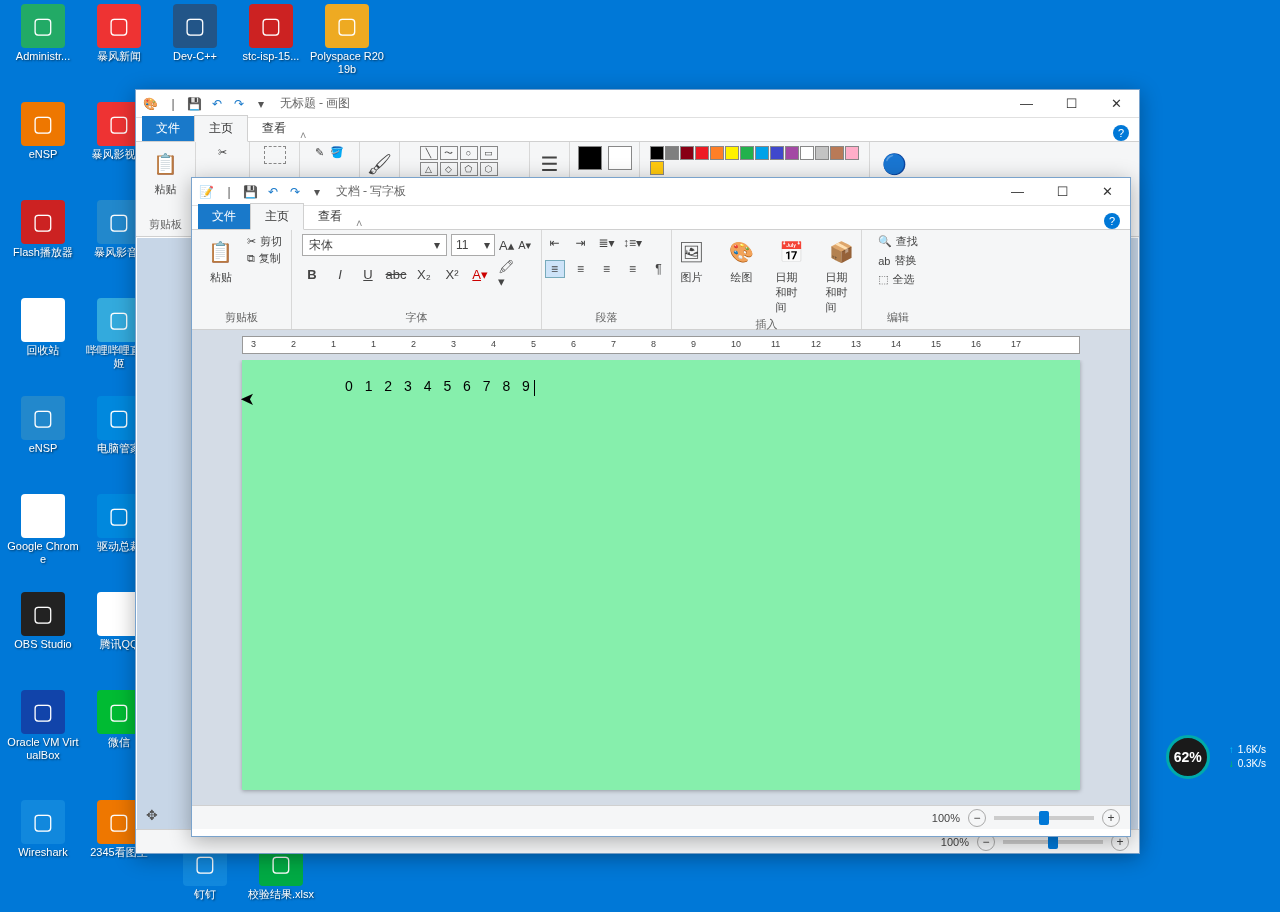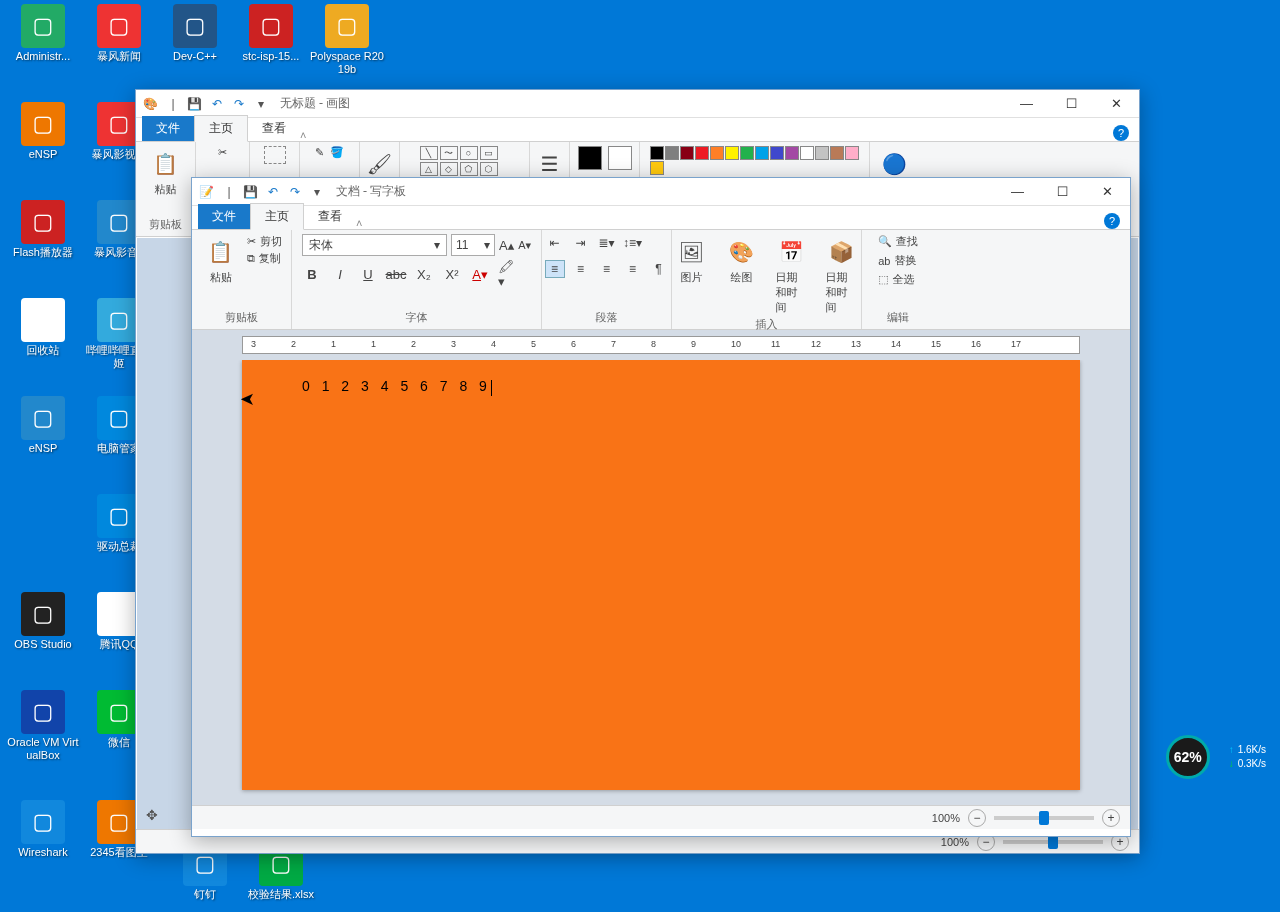--- a/index.html
+++ b/index.html
@@ -74,21 +74,21 @@
 .edit-col { display: flex; flex-direction: column; gap: 4px; font-size: 11px; }
 .edit-col div { display: flex; align-items: center; gap: 4px; cursor: pointer; }
 
 
 .ruler-area { background: #d4dce6; padding: 6px 0; }
 .ruler { height: 18px; background: #fff; margin: 0 50px; border: 1px solid #999; position: relative; font-size: 9px; overflow: hidden; }
 .ruler-num { position: absolute; font-size: 9px; color: #444; top: 2px; }
 
 
 .doc-area { background: #d4dce6; height: 445px; overflow: auto; padding: 0 50px 20px; }
-.page { background: #f97316; min-height: 430px; box-shadow: 0 1px 4px rgba(0,0,0,.3); padding: 18px 60px; font-family: "SimSun", serif; font-size: 14px; letter-spacing: 4px; position: relative; }
+.page { background: #86efac; min-height: 430px; box-shadow: 0 1px 4px rgba(0,0,0,.3); padding: 18px 103px; font-family: "SimSun", serif; font-size: 14px; letter-spacing: 4px; position: relative; }
 .cursor-caret { display: inline-block; width: 1px; height: 16px; background: #000; vertical-align: middle; animation: blink 1s infinite; }
 @keyframes blink { 50% { opacity: 0; } }
 .mouse-cursor { position: absolute; font-size: 18px; color: #000; transform: scaleX(-1); }
 
 
 .statusbar { height: 24px; border-top: 1px solid #d0d0d0; background: #f5f6f7; display: flex; align-items: center; justify-content: flex-end; padding: 0 10px; gap: 8px; font-size: 11px; color: #444; }
 .zoom-slider { width: 100px; height: 4px; background: #ccc; position: relative; }
 .zoom-thumb { position: absolute; top: -5px; width: 10px; height: 14px; background: #0078d7; border-radius: 2px; }
 .zoom-btn { width: 18px; height: 18px; border: 1px solid #aaa; border-radius: 50%; display: flex; align-items: center; justify-content: center; cursor: pointer; font-size: 12px; }
 
@@ -145,20 +145,24 @@
       <div class="ic" style="background:#3ad">▢</div>
       <div class="lbl">哔哩哔哩直播姬</div>
     </div>
     <div class="desktop-icon" style="left: 6px; top: 396px;">
       <div class="ic" style="background:#28c">▢</div>
       <div class="lbl">eNSP</div>
     </div>
     <div class="desktop-icon" style="left: 82px; top: 396px;">
       <div class="ic" style="background:#08d">▢</div>
       <div class="lbl">电脑管家</div>
+    </div>
+    <div class="desktop-icon" style="left: 6px; top: 494px;">
+      <div class="ic" style="background:#fff">▢</div>
+      <div class="lbl">Google Chrome</div>
     </div>
     <div class="desktop-icon" style="left: 82px; top: 494px;">
       <div class="ic" style="background:#08d">▢</div>
       <div class="lbl">驱动总裁</div>
     </div>
     <div class="desktop-icon" style="left: 6px; top: 592px;">
       <div class="ic" style="background:#222">▢</div>
       <div class="lbl">OBS Studio</div>
     </div>
     <div class="desktop-icon" style="left: 82px; top: 592px;">

